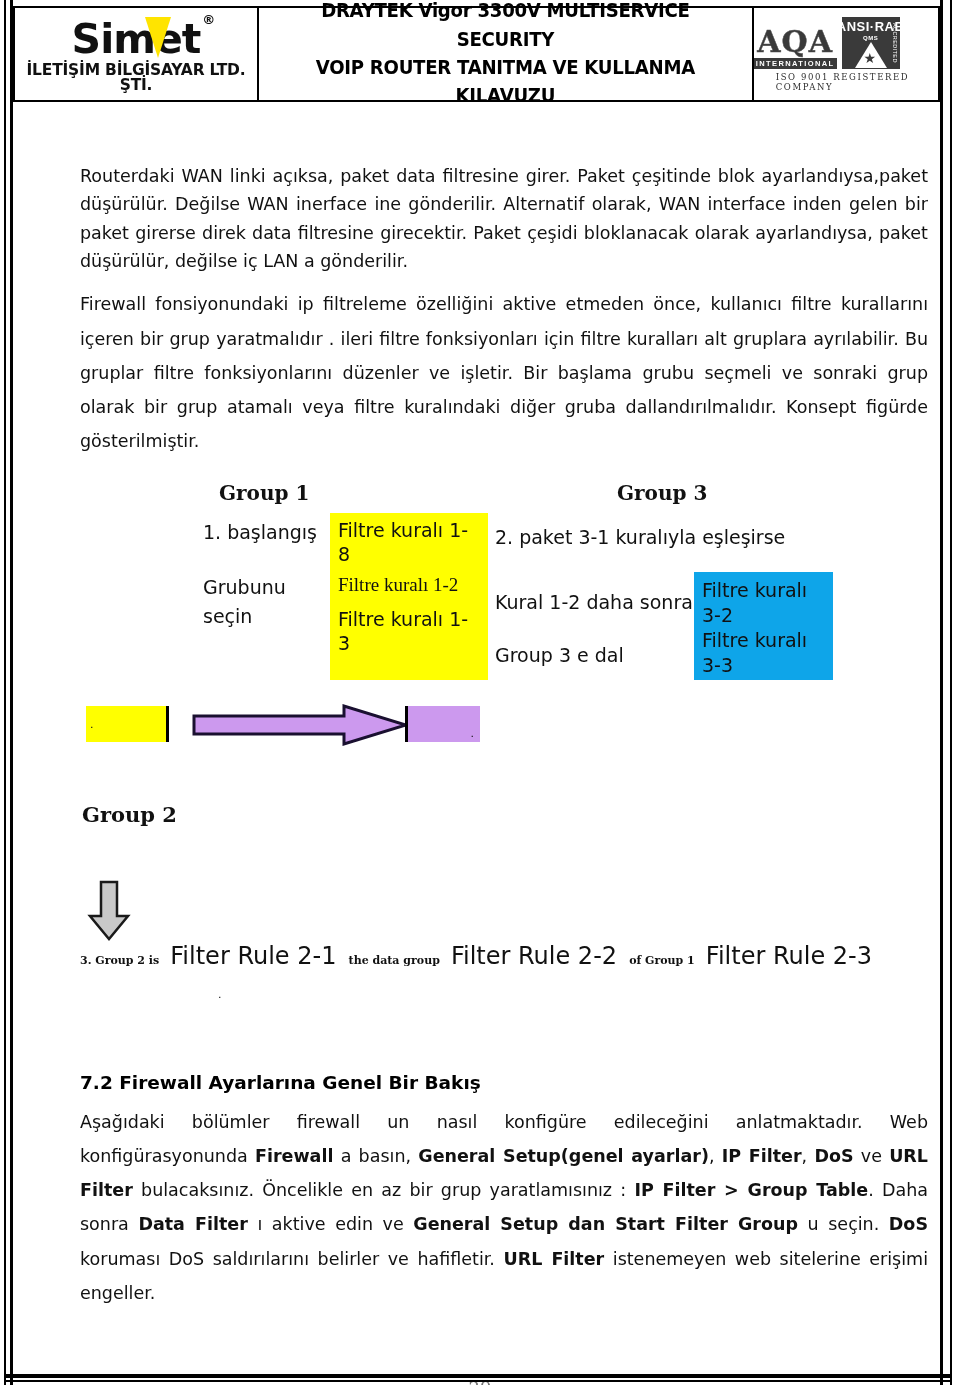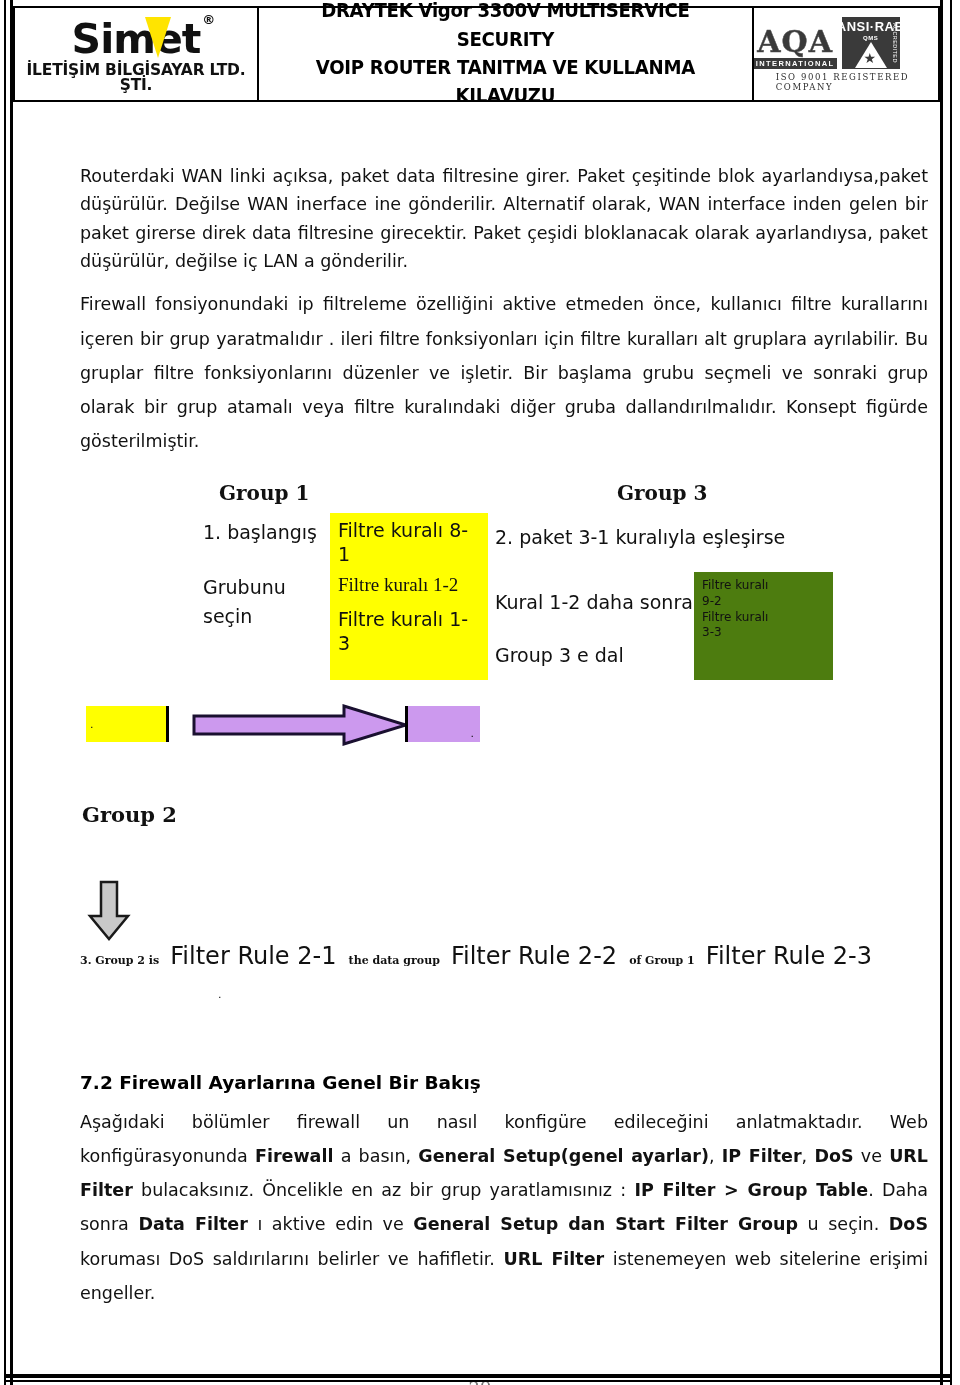--- a/index.html
+++ b/index.html
@@ -237,22 +237,22 @@
     line-height: 1.3;
   }
   .box-yellow {
     background: #FFFF00;
     font-size: 19px;
     line-height: 1.25;
     padding: 6px 8px 10px 8px;
     box-sizing: border-box;
   }
   .box-purple {
-    background: #4d7c0f;
-    font-size: 12px;
+    background: #0ea5e9;
+    font-size: 19px;
     line-height: 1.32;
     padding: 6px 8px 10px 8px;
     box-sizing: border-box;
   }
   .swatch-yellow {
     background: #FFFF00;
     border-right: 3px solid #000;
   }
   .swatch-purple {
     background: #CC99EE;
@@ -366,34 +366,34 @@
 
 <div class="diagram">
 
   <div class="abs grp-head" style="left:139px; top:1px;">Group 1</div>
 
   <div class="abs d-text" style="left:123px; top:40px; width:120px;">1. başlangış</div>
   <div class="abs d-text" style="left:123px; top:95px; width:120px;">Grubunu</div>
   <div class="abs d-text" style="left:123px; top:124px; width:120px;">seçin</div>
 
   <div class="abs box-yellow" style="left:250px; top:33px; width:158px; height:167px;">
-    <div>Filtre kuralı  8-1</div>
+    <div>Filtre kuralı  1-8</div>
     <div style="margin-top:6px;font-family:Liberation Serif, serif;">Filtre kuralı  1-2</div>
     <div style="margin-top:12px;">Filtre kuralı 1-3</div>
   </div>
 
   <div class="abs grp-head" style="left:537px; top:1px;">Group 3</div>
 
   <div class="abs d-text" style="left:415px; top:45px; width:310px;">2. paket 3-1 kuralıyla eşleşirse</div>
   <div class="abs d-text" style="left:415px; top:110px; width:270px;">Kural 1-2 daha sonra</div>
   <div class="abs d-text" style="left:415px; top:163px; width:250px;">Group 3 e dal</div>
 
   <div class="abs box-purple" style="left:614px; top:92px; width:139px; height:108px;">
     <div>Filtre kuralı</div>
-    <div>9-2</div>
+    <div>3-2</div>
     <div>Filtre kuralı</div>
     <div>3-3</div>
   </div>
 
   <div class="abs swatch-yellow" style="left:6px; top:226px; width:80px; height:36px;">
     <span class="tiny-dot abs" style="left:4px; top:13px;">.</span>
   </div>
 
   <svg class="abs" style="left:112px; top:224px;" width="218" height="42" viewBox="0 0 218 42">
     <polygon points="2,12 152,12 152,2 214,21 152,40 152,30 2,30" fill="#CC99EE" stroke="#1a1030" stroke-width="3" stroke-linejoin="miter"></polygon>

